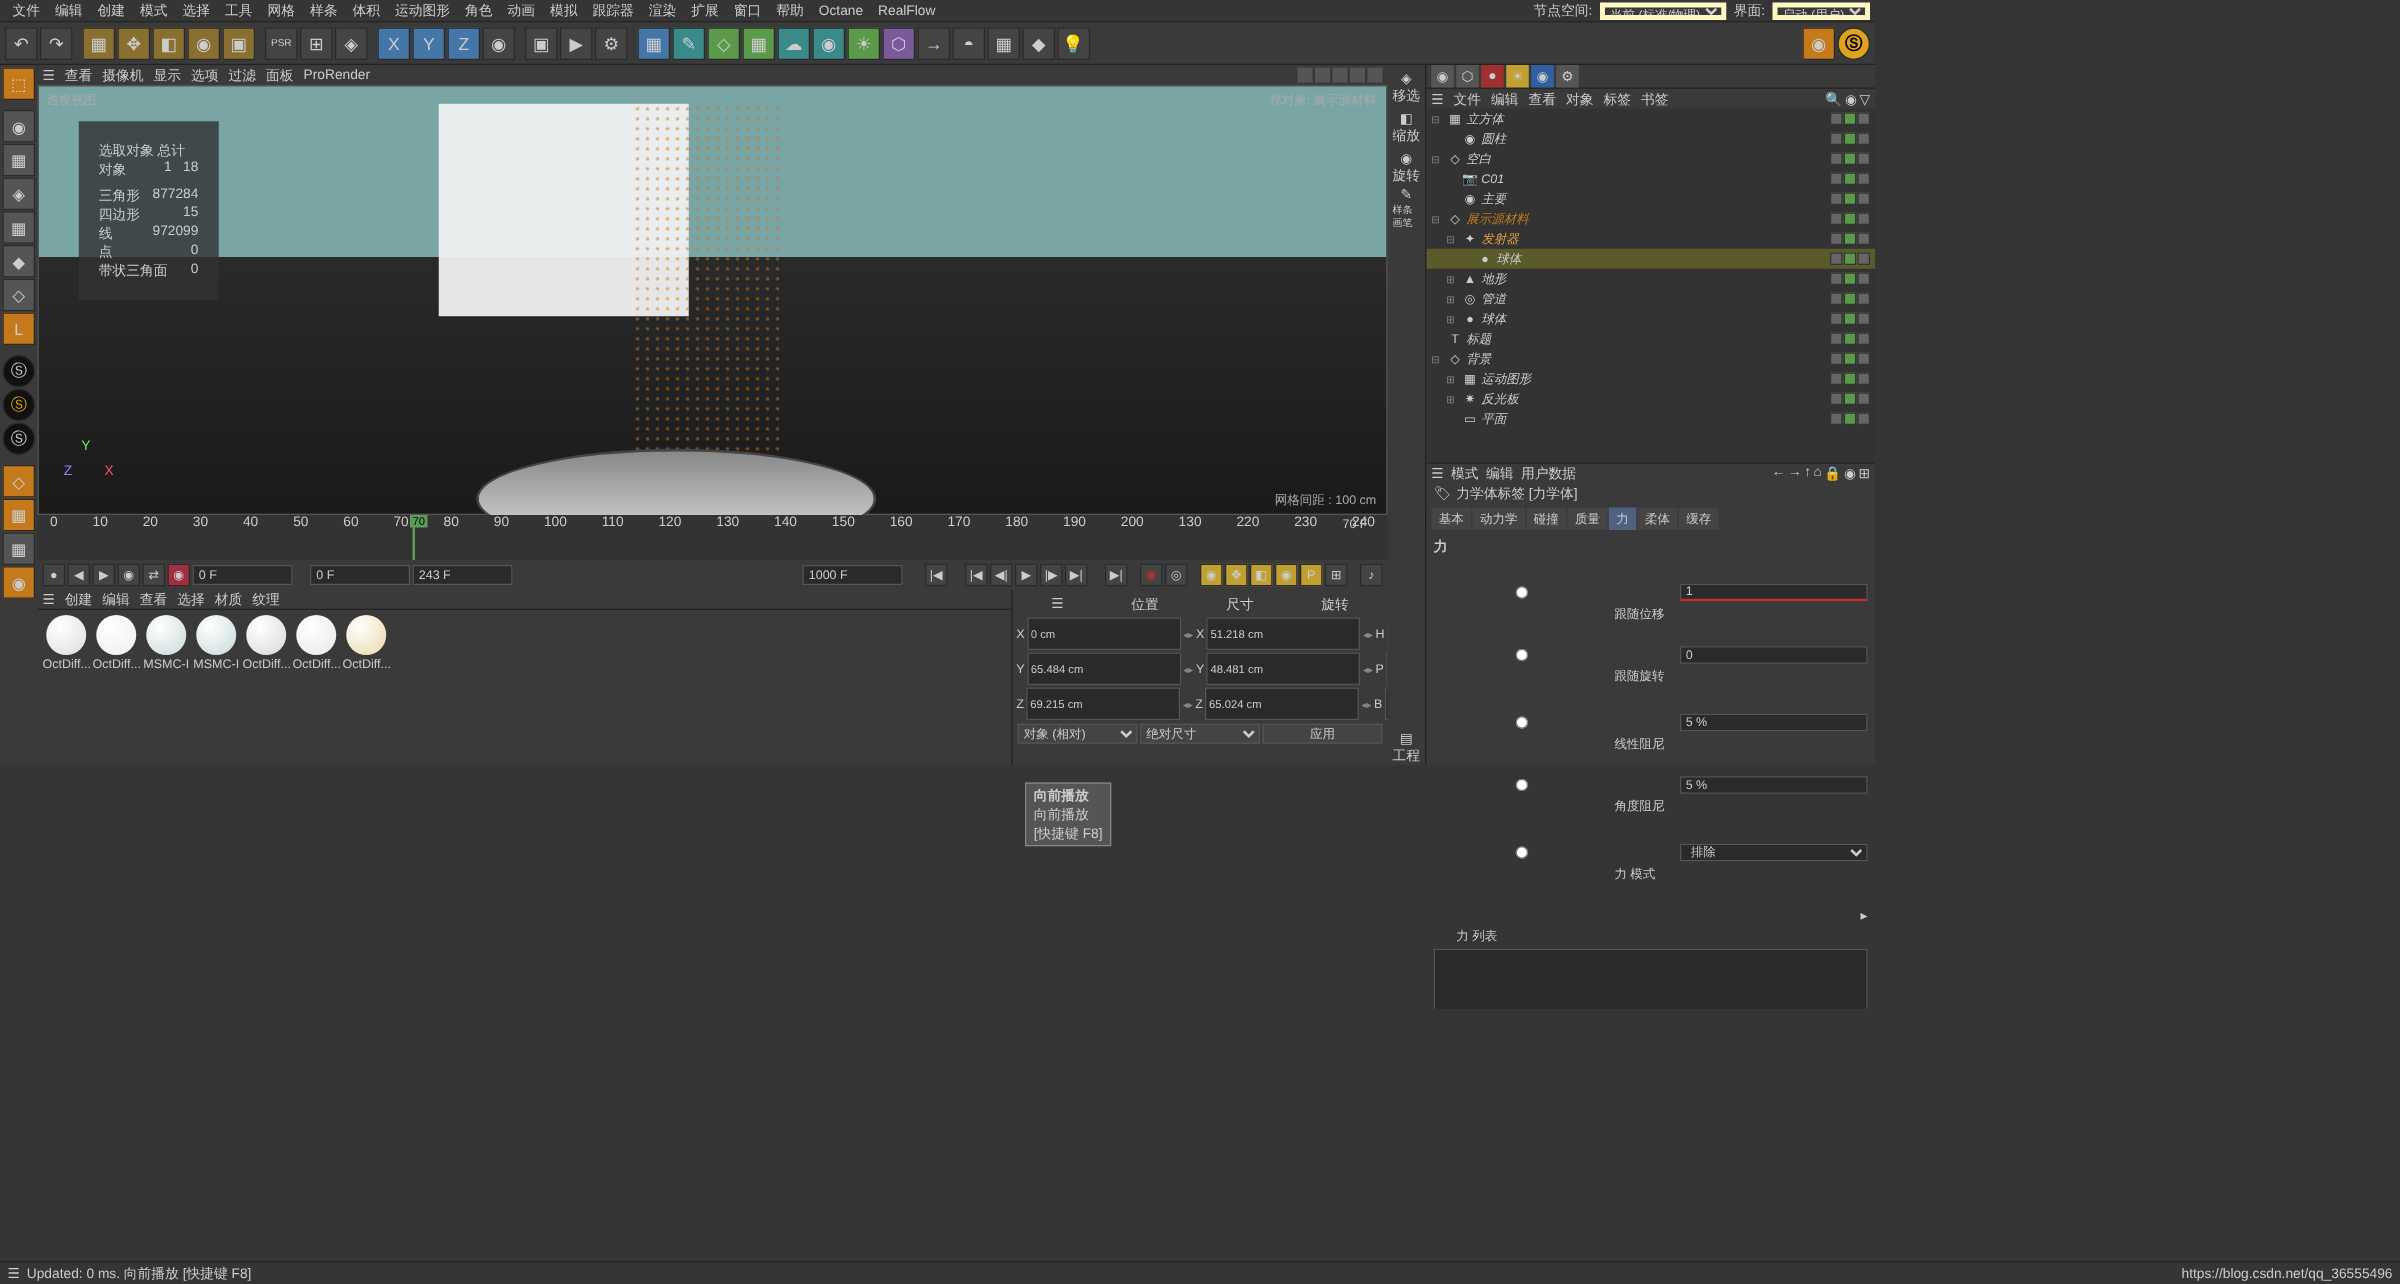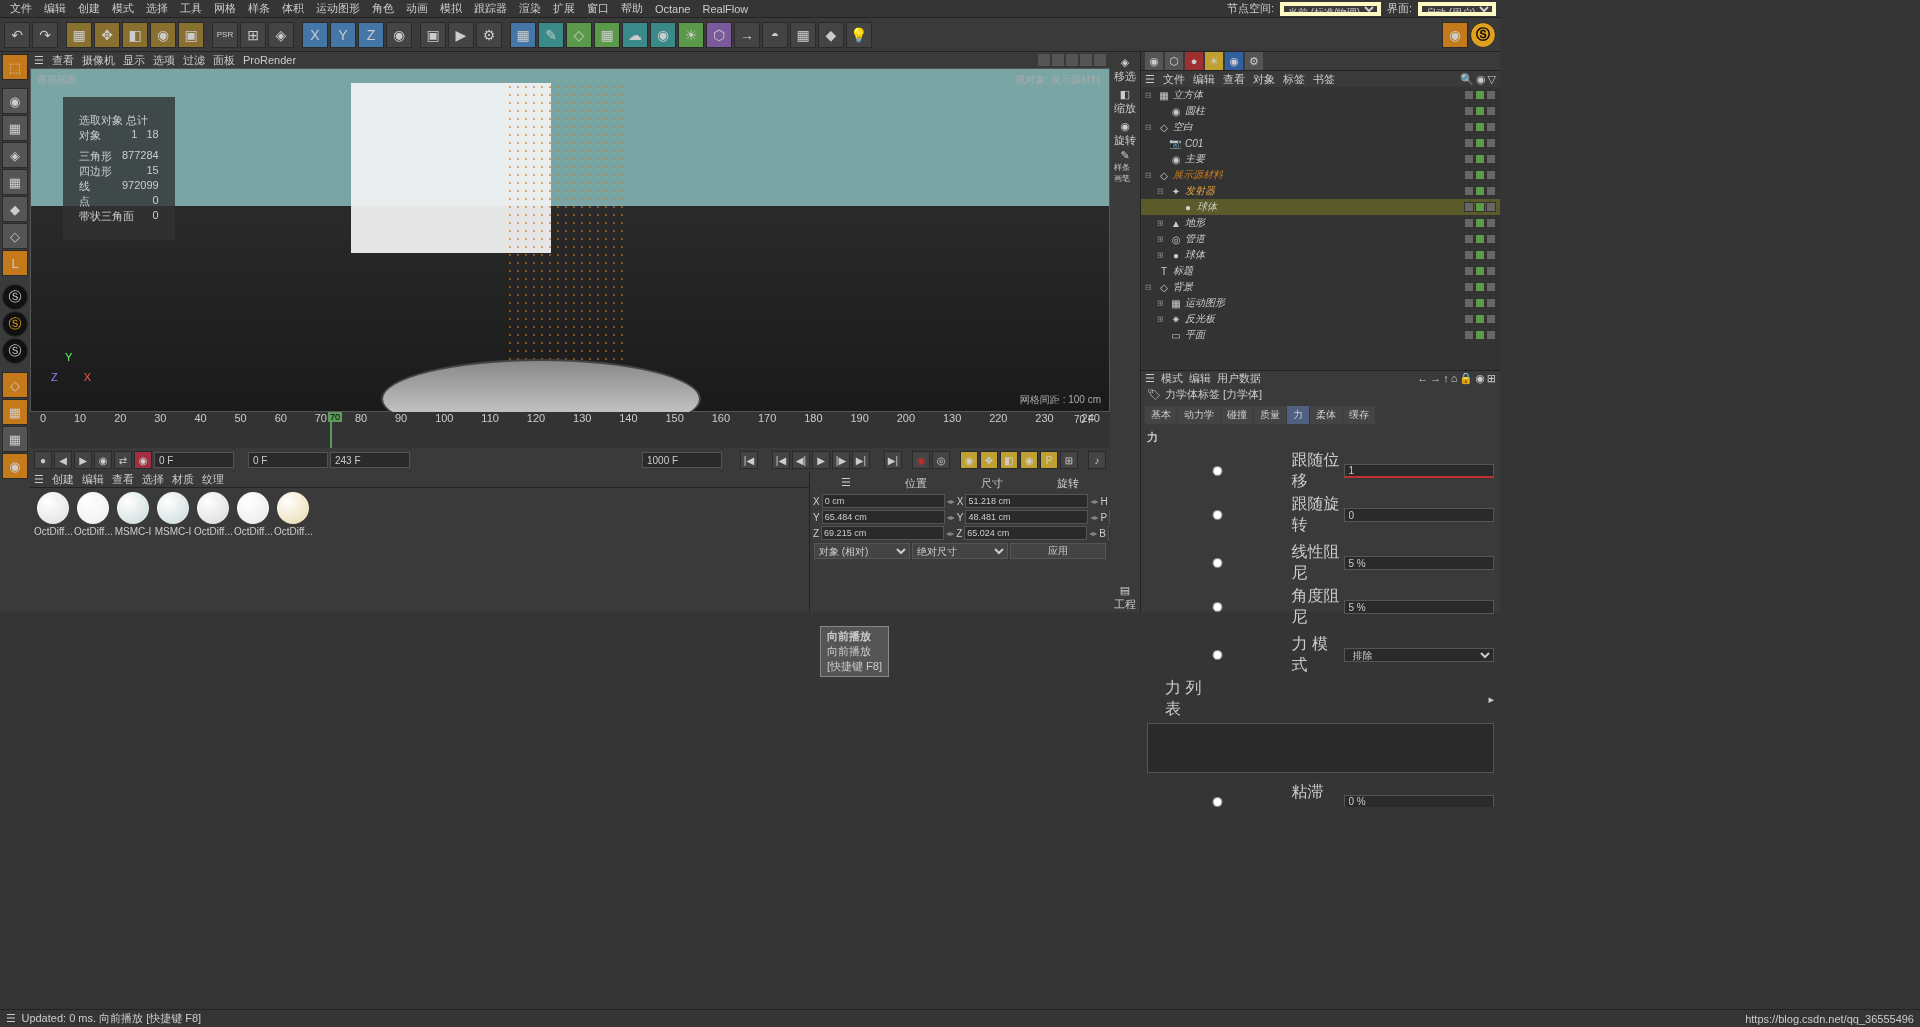--- a/index.html
+++ b/index.html
@@ -52,21 +52,21 @@
 .material-panel { flex: 1; display: flex; flex-direction: column; border-right: 1px solid #222; }
 .mat-menu { height: 16px; display: flex; align-items: center; padding: 0 4px; gap: 8px; font-size: 10px; border-bottom: 1px solid #222; }
 .mat-shelf { flex: 1; display: flex; padding: 4px; gap: 2px; }
 .mat-item { width: 38px; display: flex; flex-direction: column; align-items: center; gap: 2px; }
 .mat-ball { width: 32px; height: 32px; border-radius: 50%; background: radial-gradient(circle at 35% 30%, #fff, #888); }
 .mat-label { font-size: 10px; white-space: nowrap; overflow: hidden; width: 100%; text-align: center; }
 .coord-panel { width: 300px; display: flex; flex-direction: column; padding: 2px; }
 .coord-header { display: flex; justify-content: space-around; font-size: 10px; padding: 2px; }
 .coord-row { display: flex; gap: 2px; padding: 1px; align-items: center; }
 .coord-row .lbl { width: 10px; font-size: 10px; text-align: center; }
-.coord-row input { flex: 1; background: #2a2a2a; border: 1px solid #555; height: 14px; font-size: 9px; color: #ccc; padding: 0 2px; }
+.coord-row input { flex: 1; background: #2a2a2a; border: 1px solid #555; height: 14px; font-size: 9px; color: #ccc; padding: 12px 2px; }
 .coord-row .spin { width: 10px; font-size: 8px; color: #888; }
 .coord-actions { display: flex; gap: 2px; padding: 2px; }
 .coord-actions select, .coord-actions button { flex: 1; background: #444; border: 1px solid #555; height: 16px; font-size: 10px; color: #ccc; }
 .right-tools { width: 30px; background: #3a3a3a; display: flex; flex-direction: column; align-items: center; gap: 4px; padding-top: 4px; font-size: 9px; }
 .right-tools .rt-btn { width: 22px; height: 28px; display: flex; flex-direction: column; align-items: center; justify-content: center; cursor: pointer; }
 .right-panel { width: 360px; background: #3a3a3a; display: flex; flex-direction: column; border-left: 1px solid #222; }
 .rp-tabs-row { height: 22px; display: flex; align-items: center; padding: 0 4px; gap: 2px; border-bottom: 1px solid #222; }
 .rp-tabs-row .rp-icon { width: 18px; height: 18px; background: #555; display: flex; align-items: center; justify-content: center; cursor: pointer; }
 .rp-tabs-row .red { background: #a03030; }
 .rp-tabs-row .yellow { background: #c0a030; }
@@ -90,21 +90,21 @@
 .attr-header { height: 14px; display: flex; align-items: center; gap: 6px; padding: 0 4px; font-size: 10px; }
 .attr-header .nav-icons { margin-left: auto; display: flex; gap: 2px; font-size: 10px; }
 .attr-title { padding: 2px 6px; font-size: 10px; display: flex; align-items: center; gap: 4px; }
 .attr-tabs { display: flex; gap: 1px; padding: 2px 4px; }
 .attr-tabs .at { padding: 2px 6px; background: #444; font-size: 10px; cursor: pointer; }
 .attr-tabs .at.active { background: #506080; }
 .attr-section { padding: 2px 6px; font-size: 10px; }
 .attr-section .sec-title { padding: 2px 0; font-weight: bold; }
 .attr-row { display: flex; align-items: center; padding: 1px 6px; gap: 4px; }
 .attr-row .radio { width: 10px; height: 10px; }
-.attr-row .alabel { width: 48px; font-size: 16px; }
+.attr-row .alabel { width: 48px; font-size: 10px; margin-top: 34px; }
 .attr-row input, .attr-row select { flex: 1; background: #2a2a2a; border: 1px solid #555; height: 14px; font-size: 10px; color: #ccc; padding: 0 4px; }
 .attr-row .underline-red { border-bottom: 2px solid #c03030; }
 .attr-list { background: #2a2a2a; height: 50px; margin: 2px 6px; border: 1px solid #555; }
 .statusbar { position: absolute; bottom: 0; left: 0; right: 0; height: 18px; background: #353535; display: flex; align-items: center; padding: 0 6px; font-size: 10px; color: #aaa; border-top: 1px solid #222; }
 .statusbar .right { margin-left: auto; }
 .tooltip { position: absolute; left: 820px; top: 626px; background: #555; border: 1px solid #888; padding: 2px 6px; font-size: 10px; z-index: 100; }
 </style>
 </head>
 <body>
 

